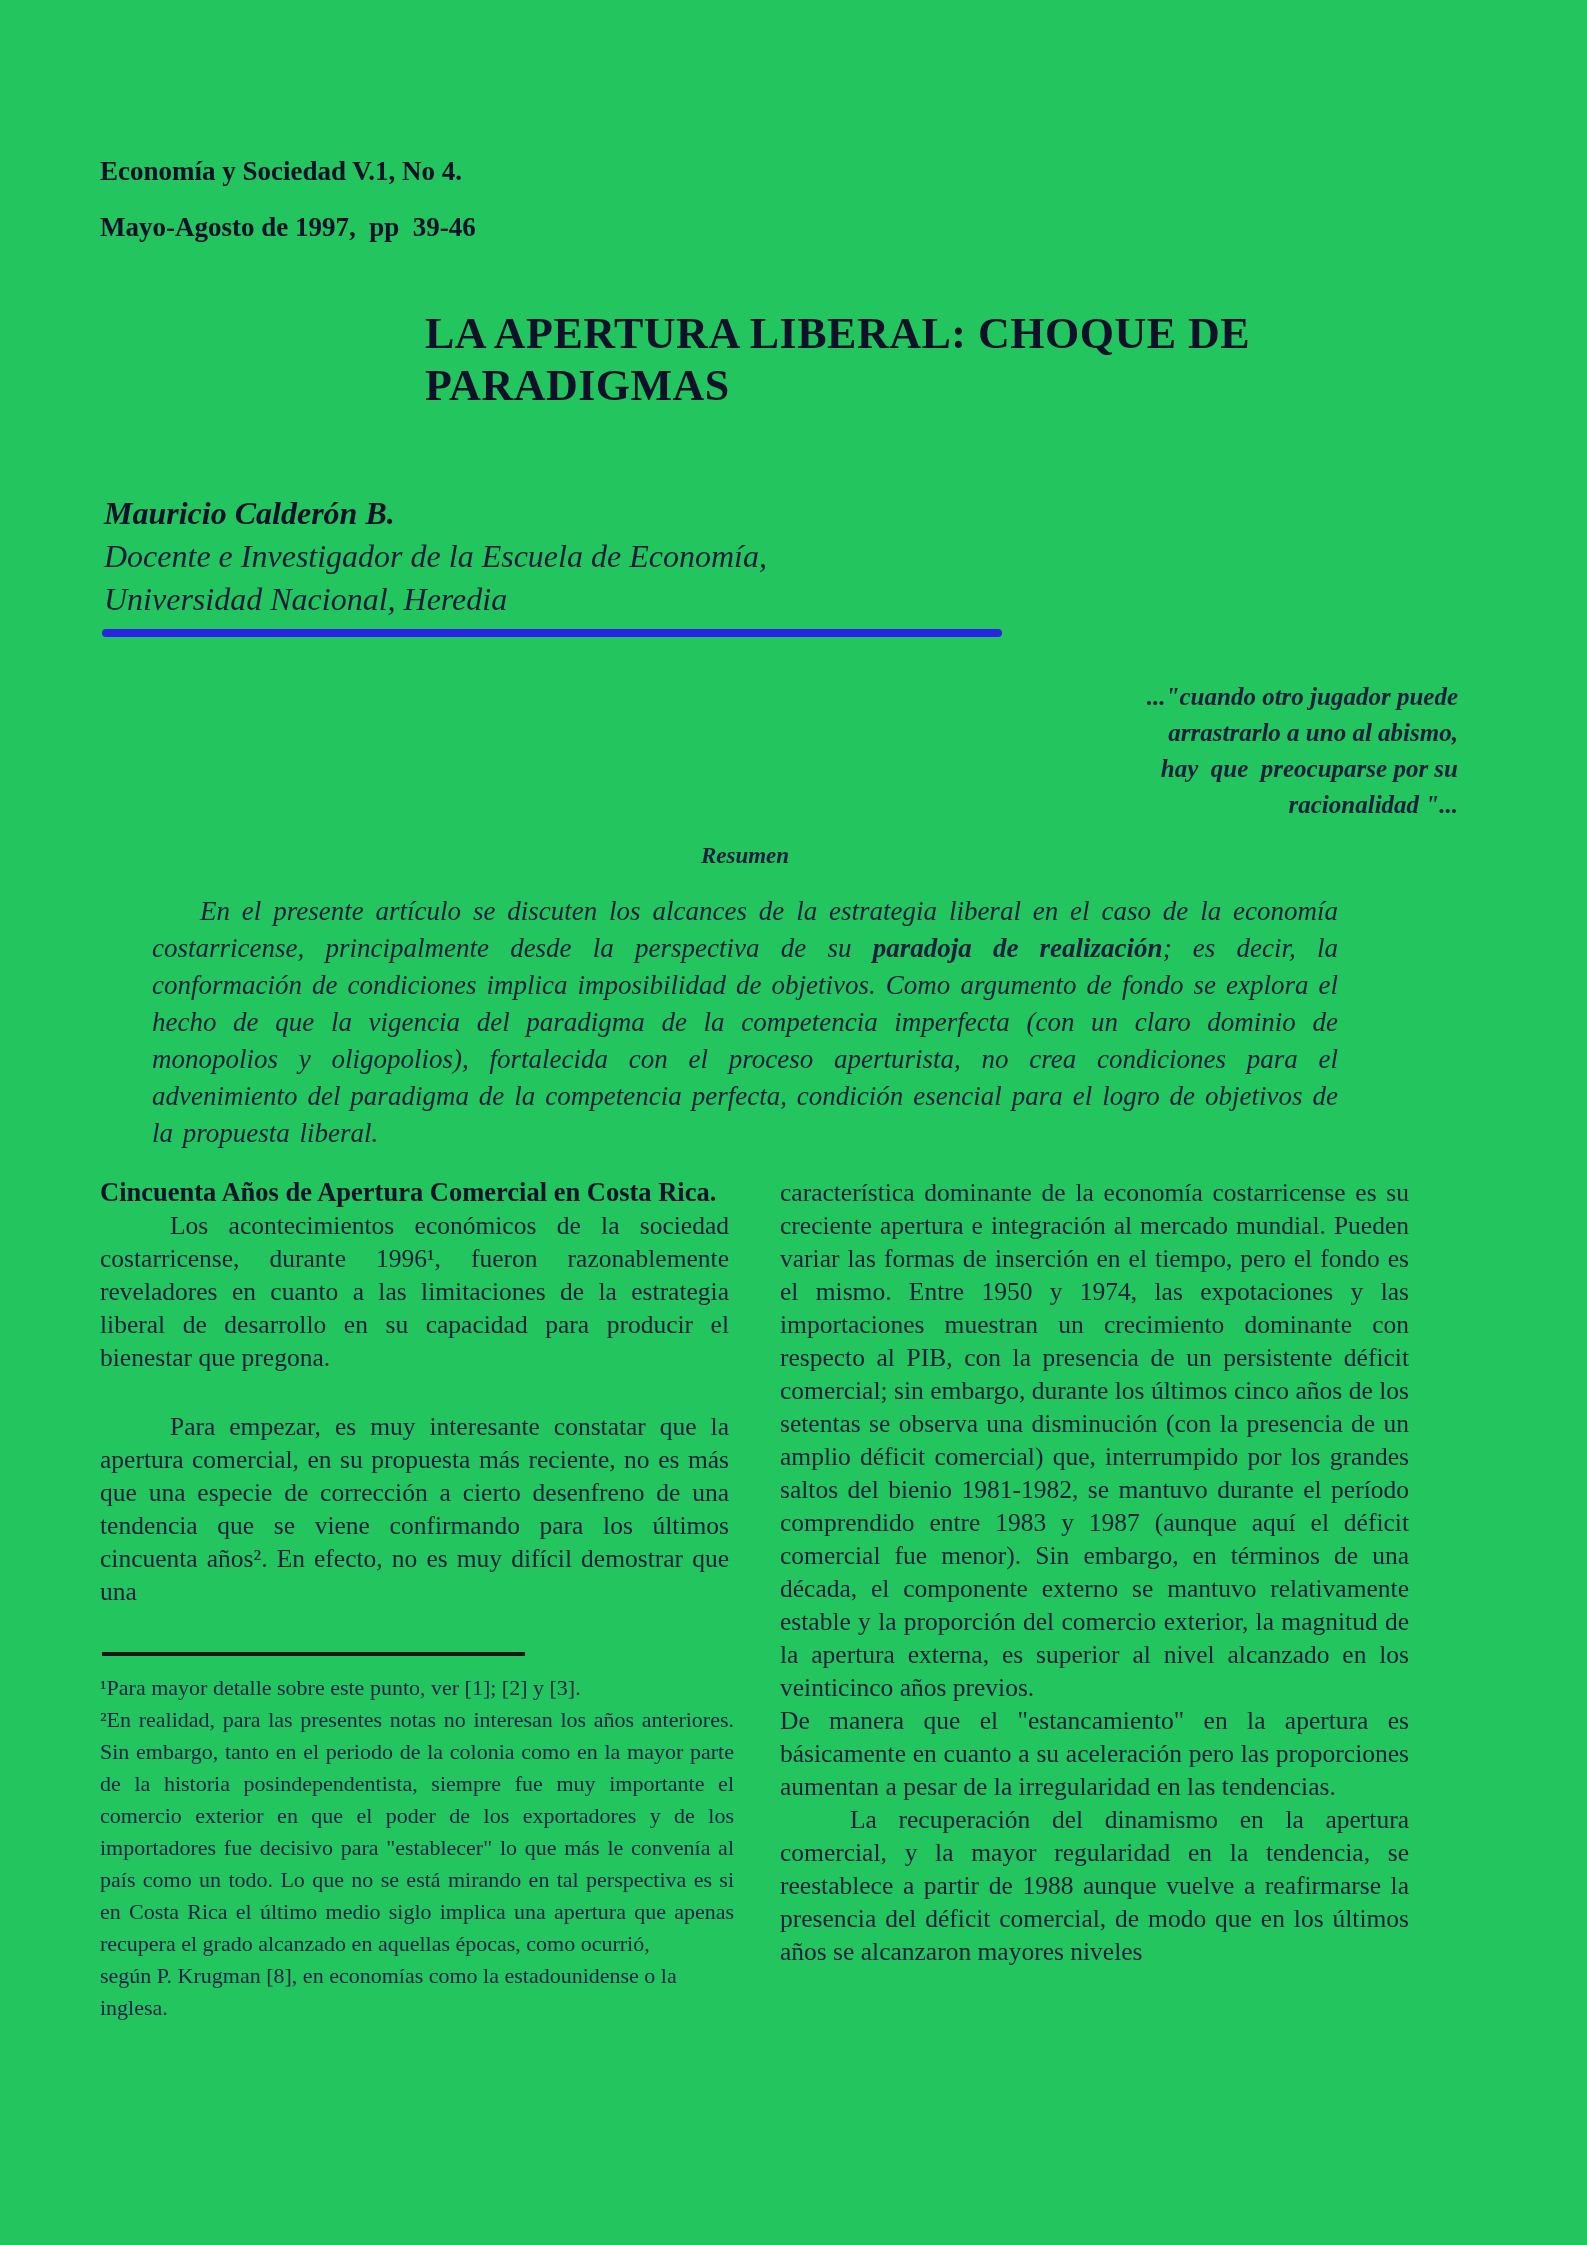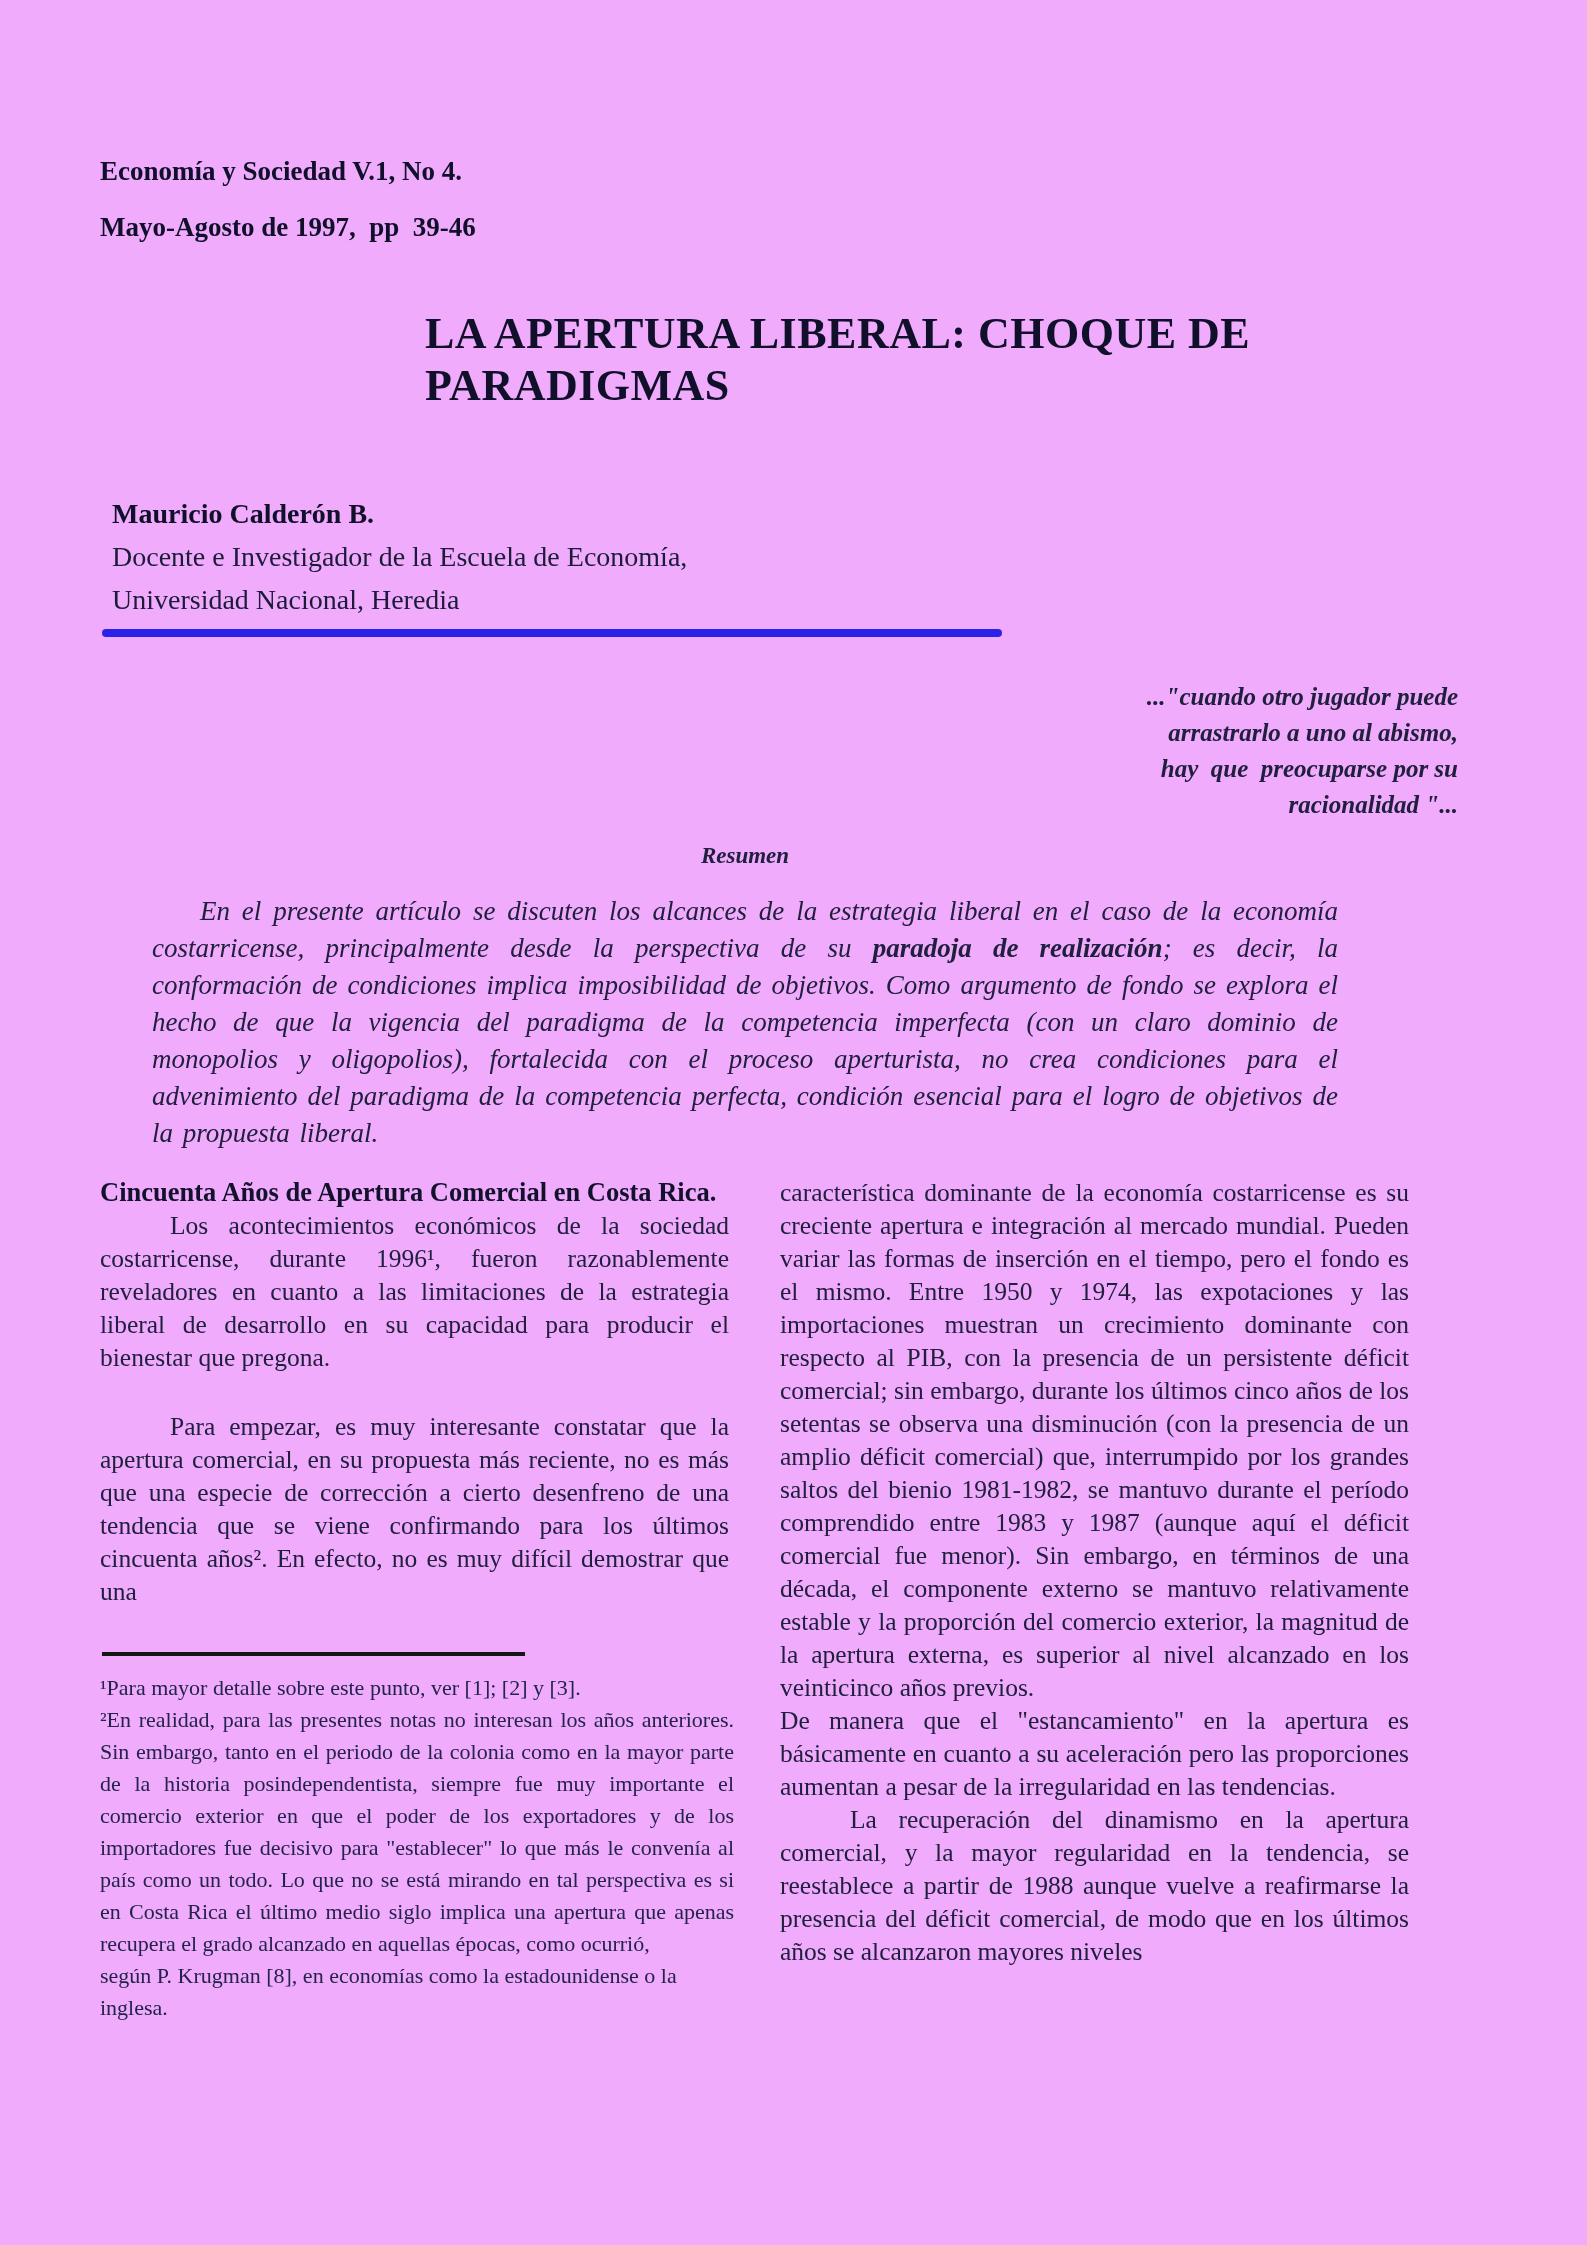--- a/index.html
+++ b/index.html
@@ -1,31 +1,31 @@
 <!DOCTYPE html>
 <html lang="es"><head>
 <meta charset="utf-8">
 <style>
   html,body{margin:0;padding:0;background:#e8e8e8;}
   .page{
     position:relative;
     width:1587px;height:2245px;
     margin:0 auto;
-    background:#f0abfc;
+    background:#22c55e;
     font-family:"Liberation Serif","DejaVu Serif",serif;
     color:#1e1e3c;
     overflow:hidden;
   }
   
   .journal{position:absolute;left:100px;top:143px;font-weight:bold;font-size:27px;color:#10102a;}
   .journal div{line-height:56px;}
   
   .title{position:absolute;left:425px;top:308px;width:920px;font-weight:bold;font-size:44px;line-height:52px;color:#10102a;letter-spacing:.5px;}
   
-  .author{position:absolute;left:112px;top:492px;font-size:28px;line-height:43px;color:#1c1c3a;}
+  .author{position:absolute;left:104px;top:492px;font-size:32px;line-height:43px;color:#1c1c3a;font-style:italic;}
   .author .name{font-weight:bold;color:#10102a;}
   
   .rule-blue{position:absolute;left:102px;top:629px;width:900px;height:8px;border-radius:4px;}
   
   .epigraph{position:absolute;left:850px;top:679px;width:608px;text-align:right;font-size:25px;line-height:36px;font-style:italic;font-weight:bold;color:#20203e;}
   .epigraph .attrib{font-style:normal;font-weight:bold;color:#10102a;}
   
   .abstract-wrap{position:absolute;left:152px;top:843px;width:1186px;color:#20203e;}
   .abstract-heading{text-align:center;font-weight:bold;font-style:italic;font-size:23px;}
   .abstract-text{margin-top:24px;font-style:italic;font-size:27px;line-height:37px;text-align:justify;text-indent:48px;word-spacing:3px;}

